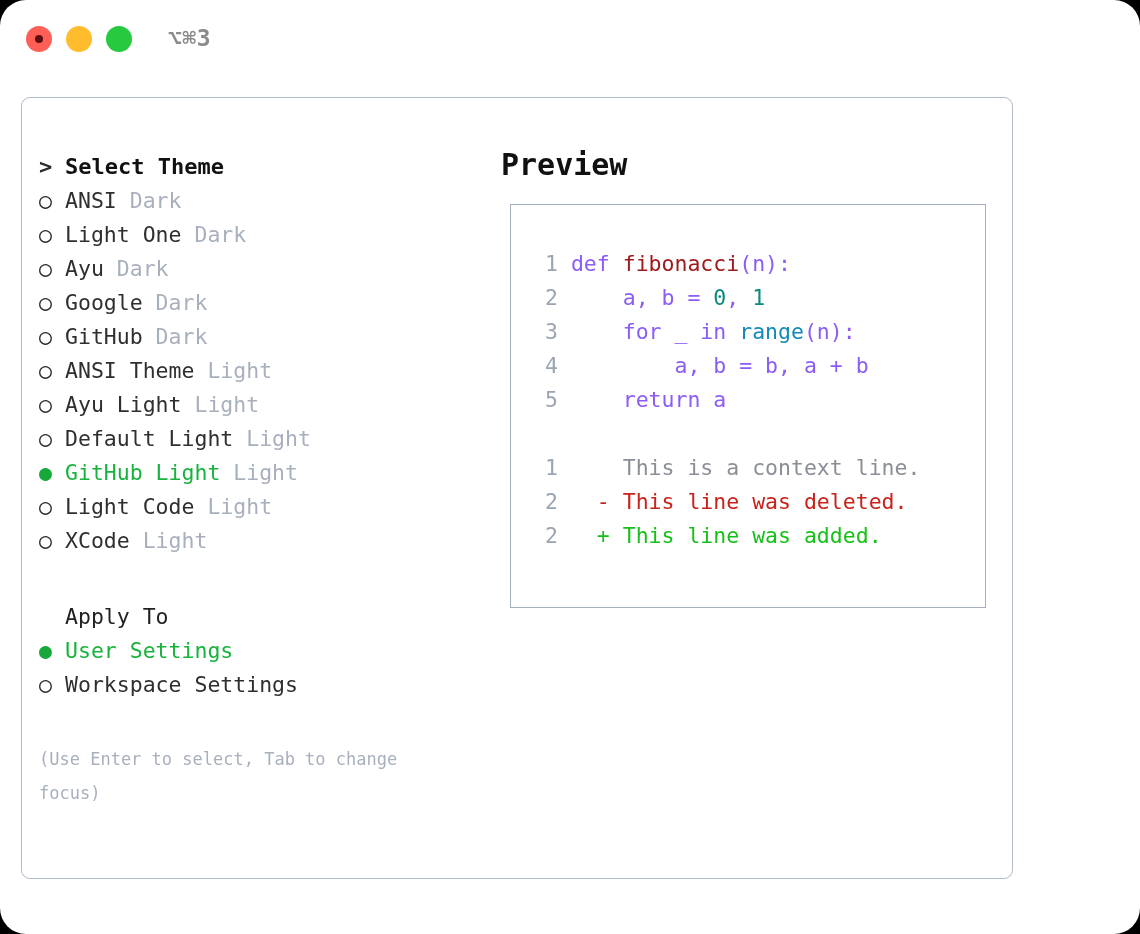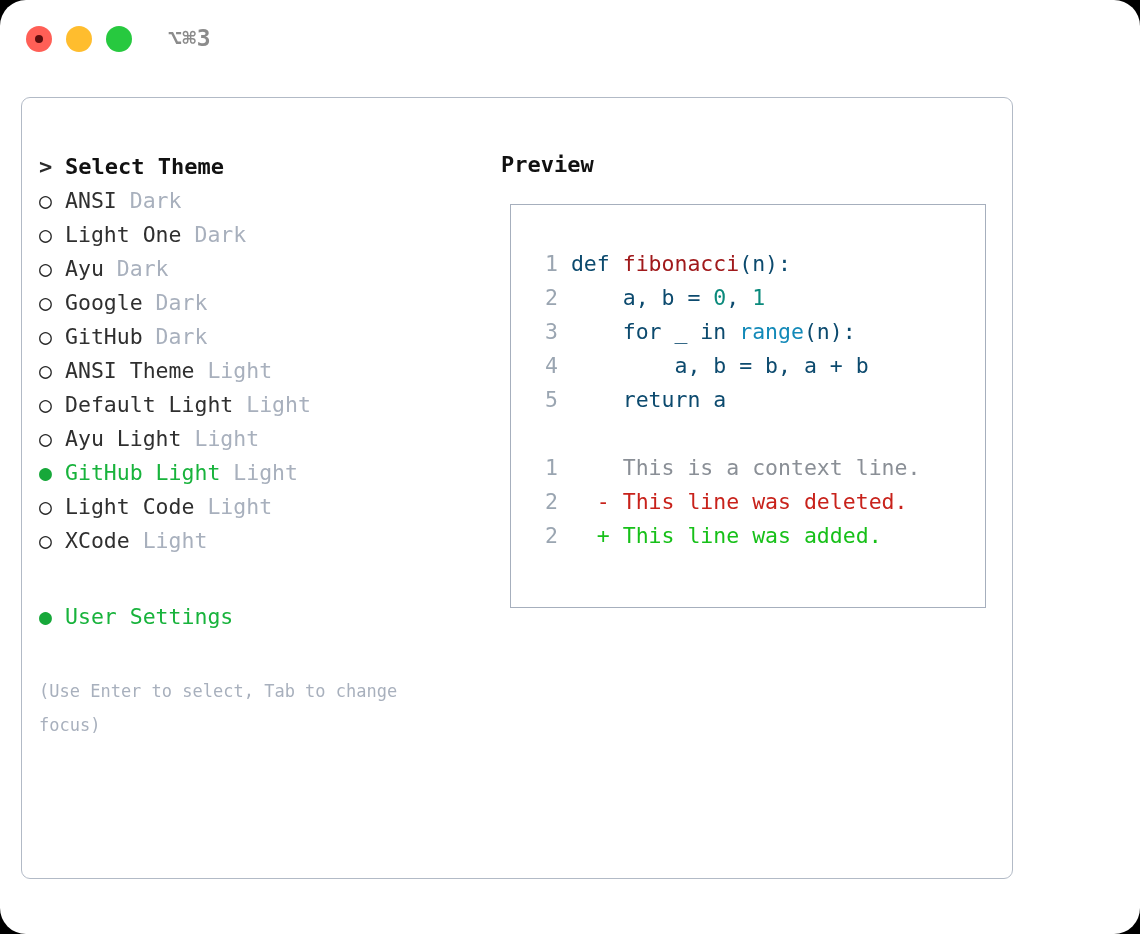--- a/index.html
+++ b/index.html
@@ -118,21 +118,21 @@
     color: #a8b0bd;
     width: 420px;
     white-space: pre-wrap;
   }
 
   
   #preview-title {
     position: absolute;
     left: 479px;
     top: 52px;
-    font-size: 22px;
+    font-size: 30px;
     font-weight: bold;
     color: #111111;
     line-height: 30px;
     white-space: pre;
   }
   #preview-box {
     position: absolute;
     left: 488px;
     top: 106px;
     width: 476px;
@@ -144,21 +144,21 @@
   #code {
     position: absolute;
     left: 34px;
     top: 42px;
     font-size: 21.5px;
     line-height: 34px;
     white-space: pre;
     color: #24292e;
   }
   .ln { color: #9aa5b1; }
-  .tok-plain { color: #0c4a6e; }
+  .tok-plain { color: #8b5cf6; }
   .tok-func  { color: #a0191b; }
   .tok-num   { color: #0b8a7c; }
   .tok-builtin { color: #1289b8; }
   .diff-ctx { color: #8a8f96; }
   .diff-del { color: #c8221b; }
   .diff-add { color: #17c019; }
   .blankline { height: 34px; }
 </style>
 </head>
 <body>
@@ -179,32 +179,34 @@
 
       <div class="row header"><span class="marker">&gt;</span><span>Select Theme</span></div>
 
       <div id="theme-list">
           <div class="row"><span class="marker">○</span><span class="name">ANSI</span><span class="variant"> Dark</span></div>
           <div class="row"><span class="marker">○</span><span class="name">Light One</span><span class="variant"> Dark</span></div>
           <div class="row"><span class="marker">○</span><span class="name">Ayu</span><span class="variant"> Dark</span></div>
           <div class="row"><span class="marker">○</span><span class="name">Google</span><span class="variant"> Dark</span></div>
           <div class="row"><span class="marker">○</span><span class="name">GitHub</span><span class="variant"> Dark</span></div>
           <div class="row"><span class="marker">○</span><span class="name">ANSI Theme</span><span class="variant"> Light</span></div>
+          <div class="row"><span class="marker">○</span><span class="name">Ayu Light</span><span class="variant"> Light</span></div>
           <div class="row"><span class="marker">○</span><span class="name">Default Light</span><span class="variant"> Light</span></div>
-          <div class="row"><span class="marker">○</span><span class="name">Ayu Light</span><span class="variant"> Light</span></div>
           <div class="row"><span class="marker sel">●</span><span class="name selected">GitHub Light</span><span class="variant"> Light</span></div>
           <div class="row"><span class="marker">○</span><span class="name">Light Code</span><span class="variant"> Light</span></div>
           <div class="row"><span class="marker">○</span><span class="name">XCode</span><span class="variant"> Light</span></div>
         </div>
 
       <div id="spacer-apply"></div>
 
+      <div class="row subheader"><span class="marker"> </span><span>Apply To</span></div>
 
       <div id="apply-list">
           <div class="row"><span class="marker sel">●</span><span class="name selected">User Settings</span></div>
+          <div class="row"><span class="marker">○</span><span class="name">Workspace Settings</span></div>
         </div>
 
       <div id="spacer-help"></div>
 
       <div id="help-text">(Use Enter to select, Tab to change focus)</div>
     </div>
 
     <div id="preview-title">Preview</div>
 
     <div id="preview-box">

